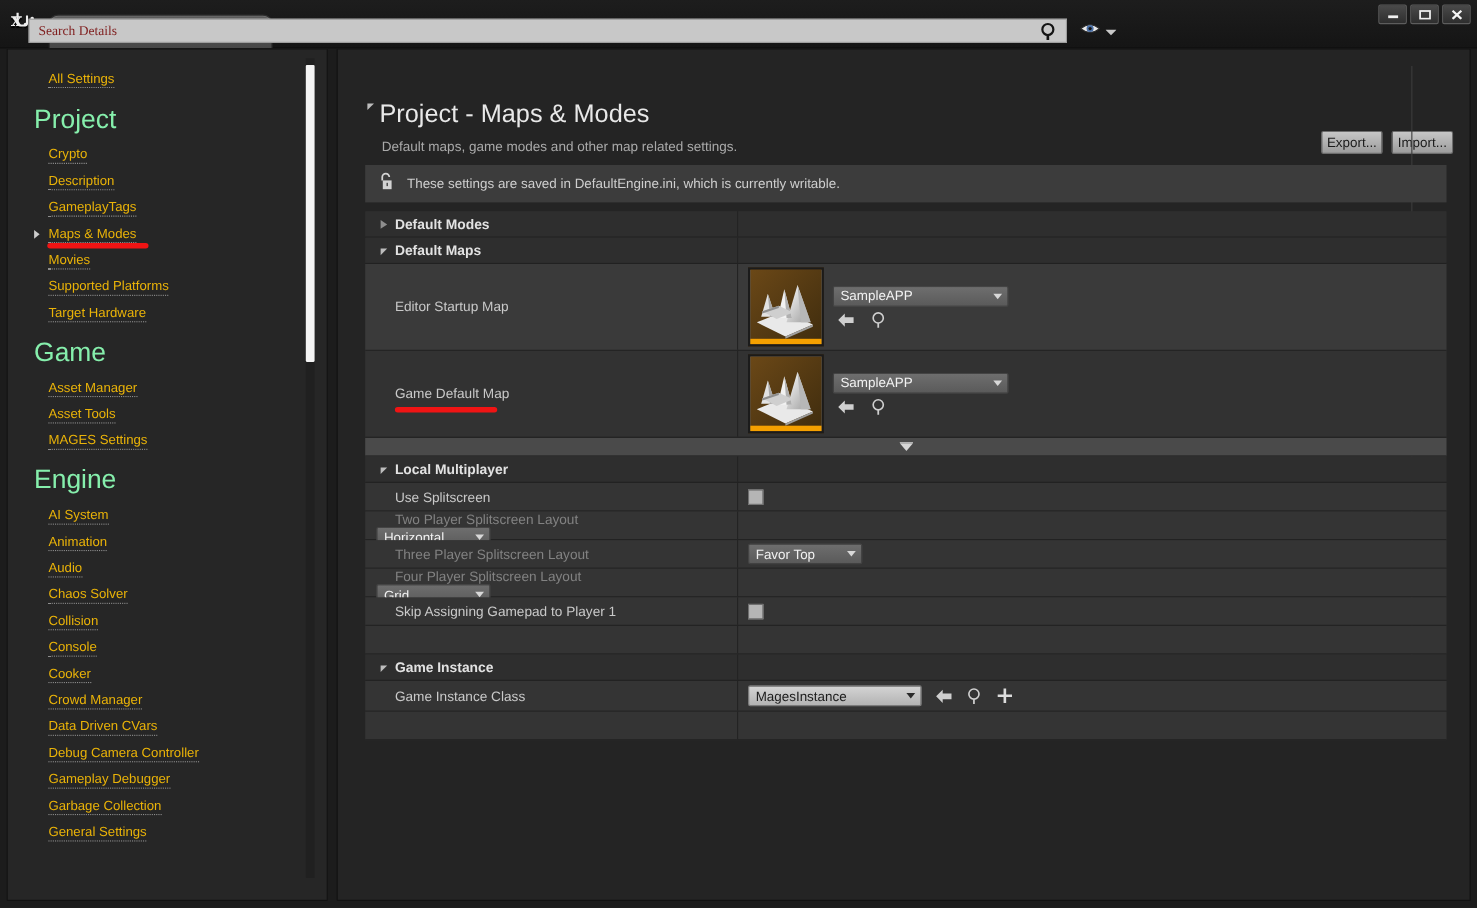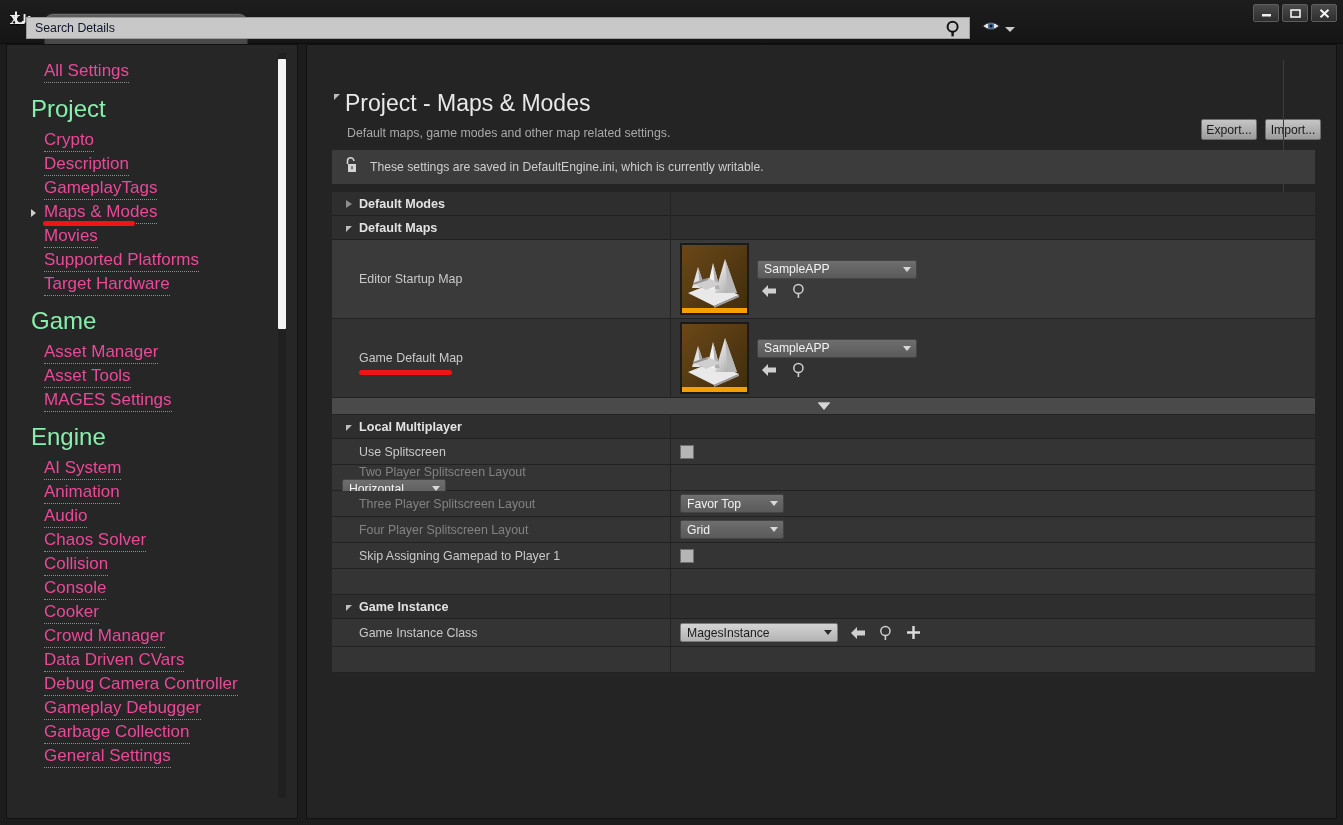--- a/index.html
+++ b/index.html
@@ -65,21 +65,21 @@
     background: #f4f4f4; border-radius: 1px;
   }
   .sb-head {
     color: #86efac; font-size: 24px; padding: 10px 0 6px 24px; font-weight: normal;
   }
   .sb-item {
     position: relative; height: 24px; padding-left: 37px;
     display: flex; align-items: center; cursor: pointer;
   }
   .sb-item span.t {
-    color: #ec4899; font-size: 17px;
+    color: #eab308; font-size: 12px;
     border-bottom: 1px dotted #8e8e8e; padding-bottom: 1px;
   }
   .sb-item.top { padding-left: 37px; }
   .sb-item .arrow {
     position: absolute; left: 24px; top: 8px;
     width: 0; height: 0; border-left: 5px solid #cdcdcd;
     border-top: 4px solid transparent; border-bottom: 4px solid transparent;
   }
   .sb-item .hl {
     position: absolute; left: 36px; bottom: -1px; height: 5px;
@@ -90,21 +90,21 @@
   #details {
     position: absolute; left: 306px; top: 44px; width: 1031px; height: 775px;
     background: #242424; border: 1px solid #111;
   }
   #searchrow { position: absolute; left: 26px; top: 17px; width: 983px; height: 22px; }
   #searchbox {
     position: absolute; left: 0; top: 0; width: 944px; height: 22px;
     background: #c8c8c8; border: 1px solid #9d9d9d;
     display: flex; align-items: center; padding: 0 8px;
   }
-  #searchbox .ph { color: #0f172a; font-size: 12.3px; }
+  #searchbox .ph { color: #7f1d1d; font-size: 12.3px; font-family: Liberation Serif, serif; }
   #searchbox .magn { position: absolute; right: 6px; top: 2px; }
   #eyebtn {
     position: absolute; left: 955px; top: 1px; display: flex;
     align-items: center; gap: 4px; cursor: pointer;
   }
 
   #pagetitle {
     position: absolute; left: 334px; top: 90px;
     display: flex; align-items: flex-start;
   }
@@ -531,21 +531,21 @@
         <span class="l">Three Player Splitscreen Layout</span>
       </div>
       <span class="vsplit"></span>
       <div class="val">
         <div class="combo" style="width:104px;">
           <span class="cv">Favor Top</span>
           <span class="dn"></span>
         </div>
       </div>
     </div>
-    <div class="row shade-c dim" style="height:26px;">
+    <div class="row shade-c dim" style="height:26px;flex-direction:column;">
       <div class="lab">
         <span class="l">Four Player Splitscreen Layout</span>
       </div>
       <span class="vsplit"></span>
       <div class="val">
         <div class="combo" style="width:104px;">
           <span class="cv">Grid</span>
           <span class="dn"></span>
         </div>
       </div>

